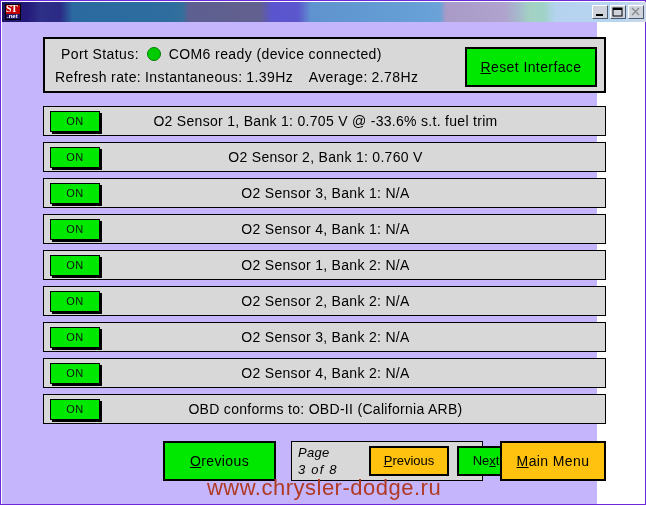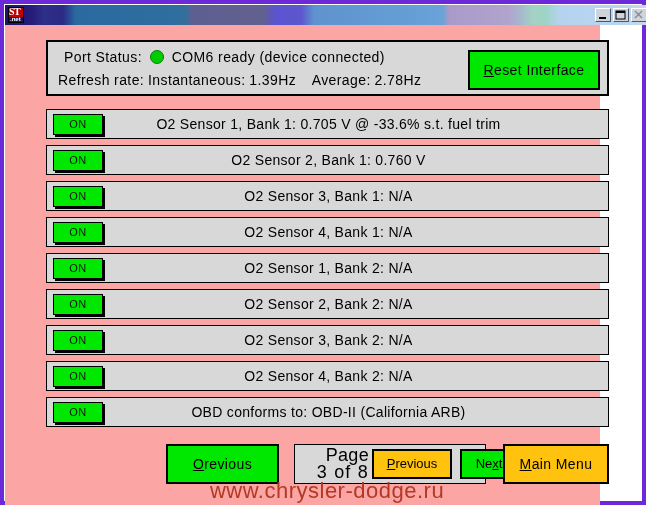--- a/index.html
+++ b/index.html
@@ -17,21 +17,21 @@
   }
 
   
   #window {
     position: absolute;
     left: 0; top: 0;
     width: 646px;
     height: 505px;
     background: #ffffff;
     box-sizing: border-box;
-    border: 4px solid #6d28d9;
+    border: 1px solid #6d28d9;
   }
 
   
   #titlebar {
     position: absolute;
     left: 1px; top: 1px;
     width: 644px;
     height: 20px;
     background: linear-gradient(90deg,
         #1b1464 0%,
@@ -116,21 +116,21 @@
   #btn-close{ left: 626px; }
   .winbtn svg { position: absolute; left: 1px; top: 1px; }
 
   
   #client {
     position: absolute;
     left: 1px;
     top: 21px;
     width: 595px;
     height: 482px;
-    background: #fca5a5;
+    background: #c4b5fd;
   }
 
   
   #status-panel {
     position: absolute;
     left: 41px;
     top: 15px;
     width: 563px;
     height: 56px;
     background: #d8d8d8;
@@ -265,25 +265,26 @@
     width: 192px;
     height: 40px;
     background: #d8d8d8;
     border: 1px solid #000000;
     box-sizing: border-box;
   }
   #page-text {
     position: absolute;
     left: 6px; top: 2px;
     width: 68px;
-    font-size: 18px;
+    font-size: 13px;
     color: #000000;
-    text-align: right;
+    text-align: left;
     line-height: 17px;
     letter-spacing: 0.3px;
+    font-style: italic;
   }
   #page-text .l2 { letter-spacing: 1.2px; }
 
   #btn-previous {
     position: absolute;
     left: 77px; top: 4px;
     width: 80px; height: 30px;
     background: #ffc20e;
     border: 2px solid #000000;
     box-sizing: border-box;

